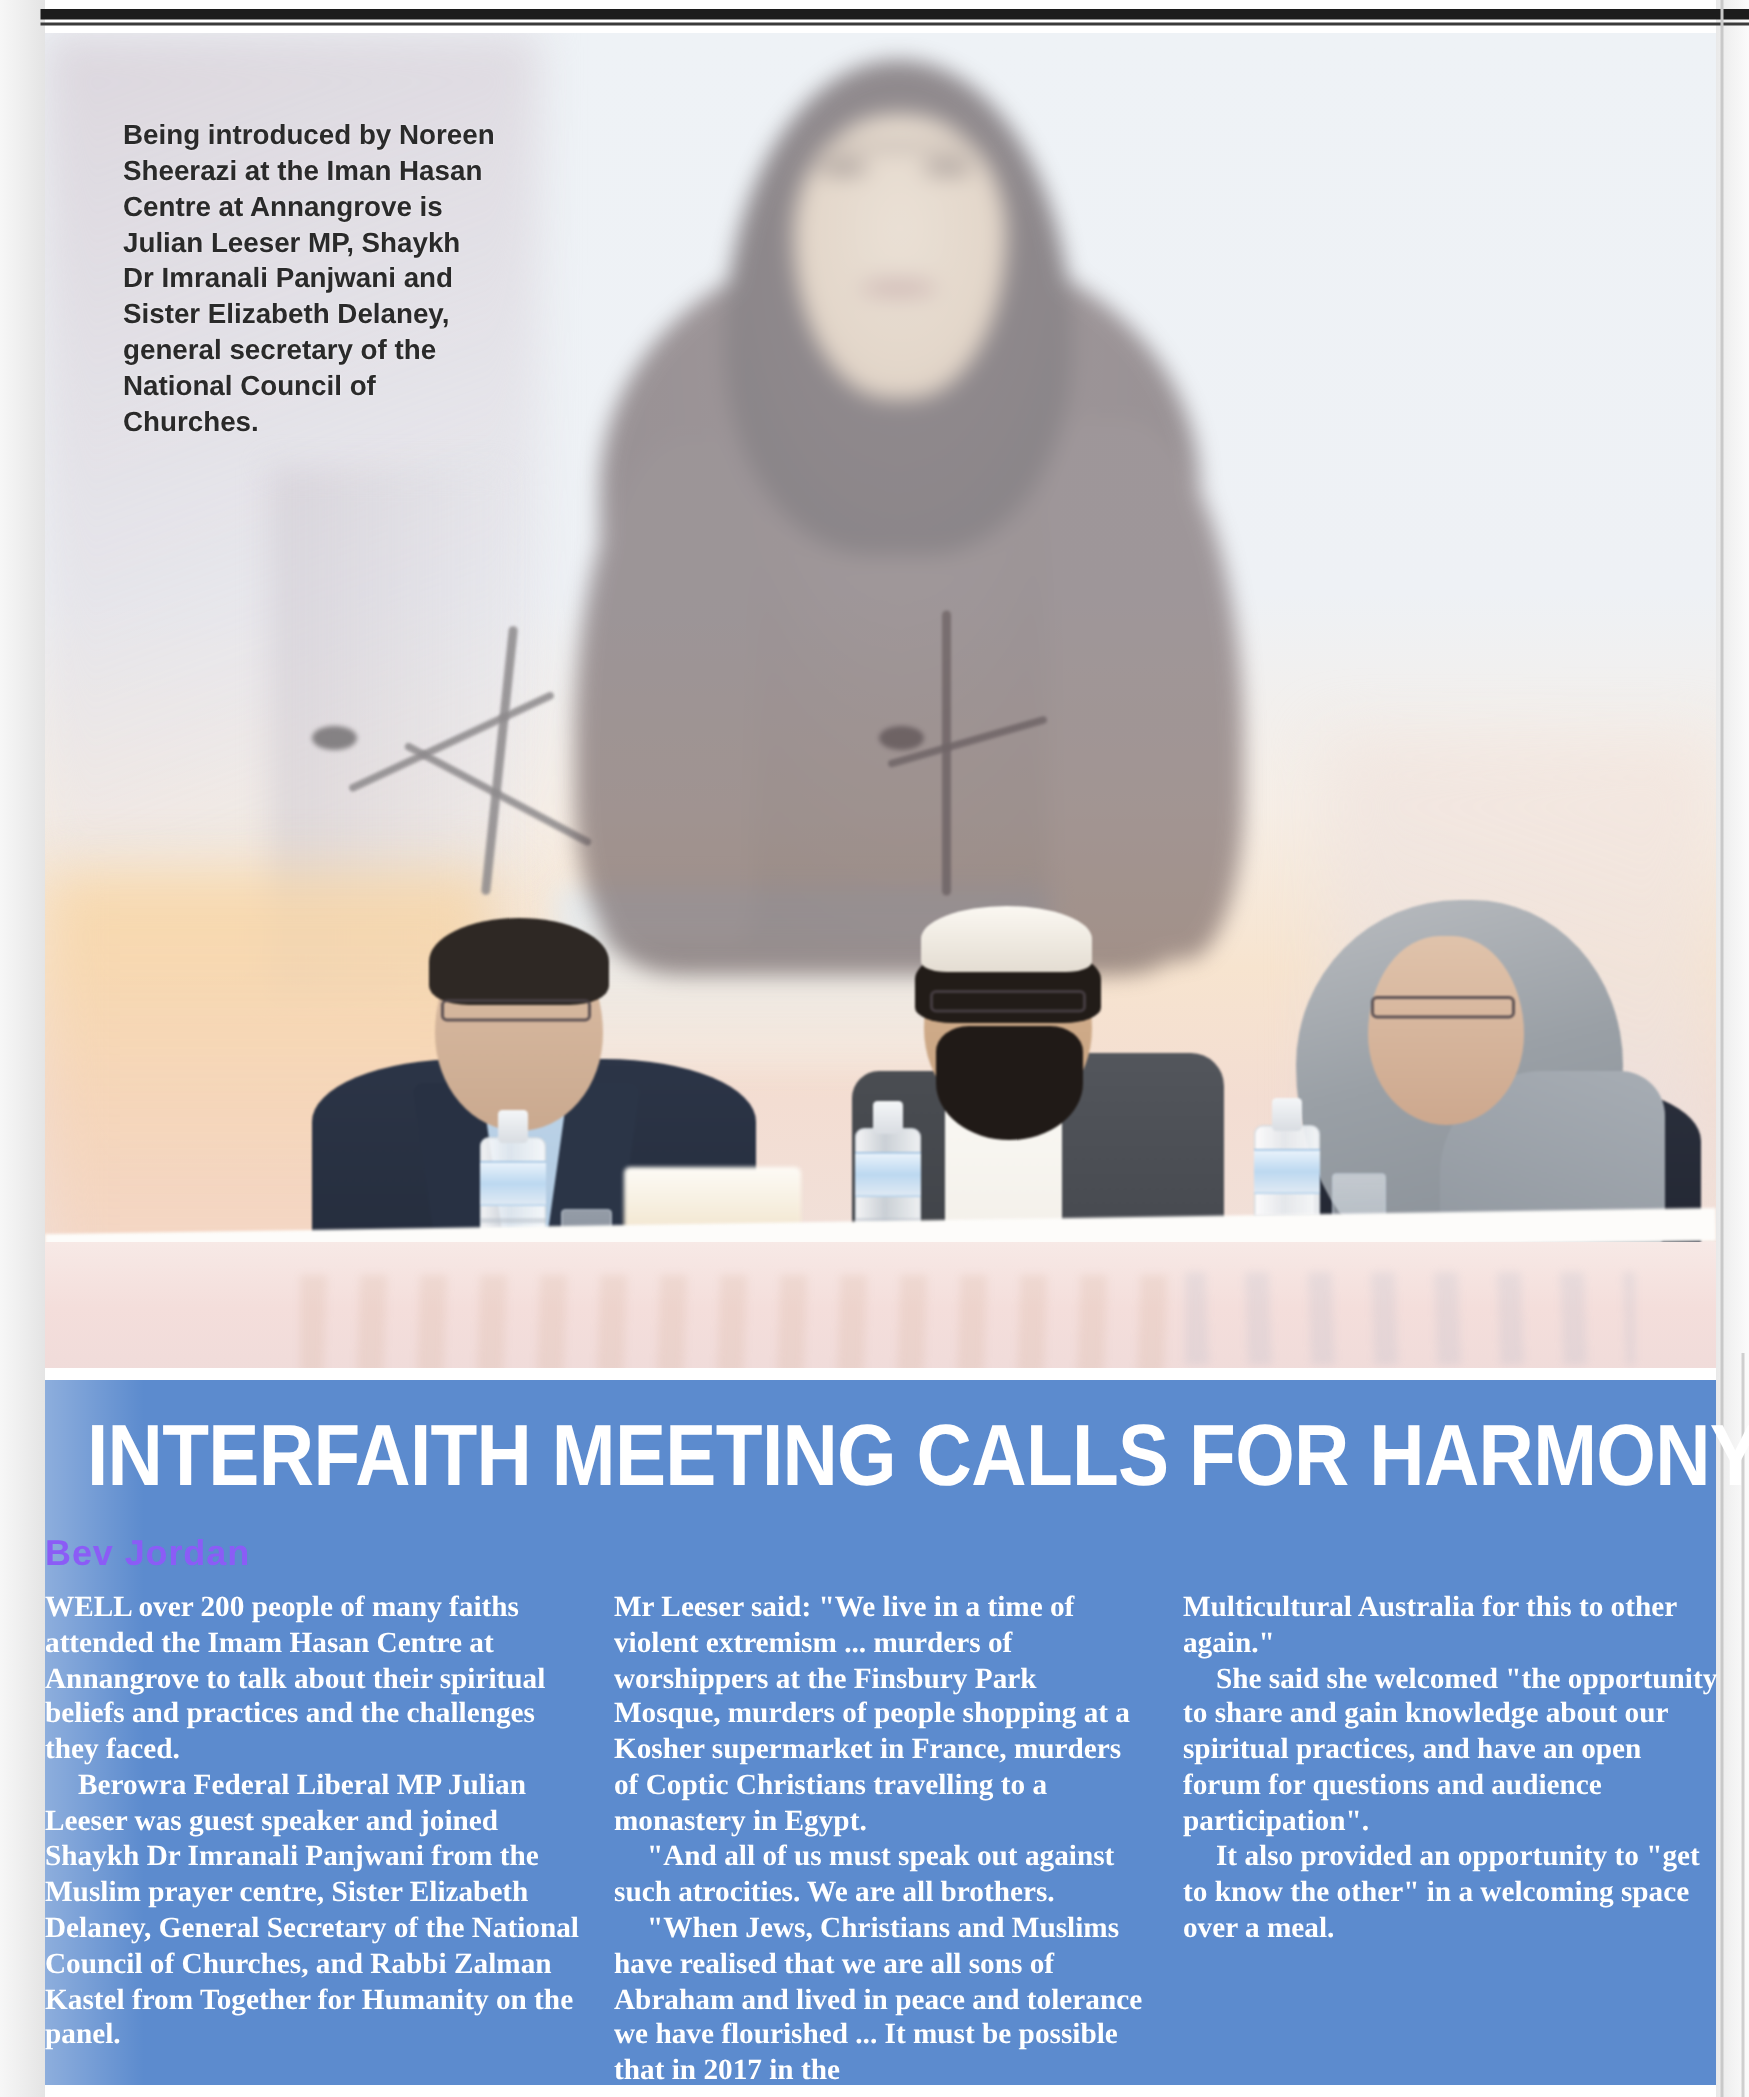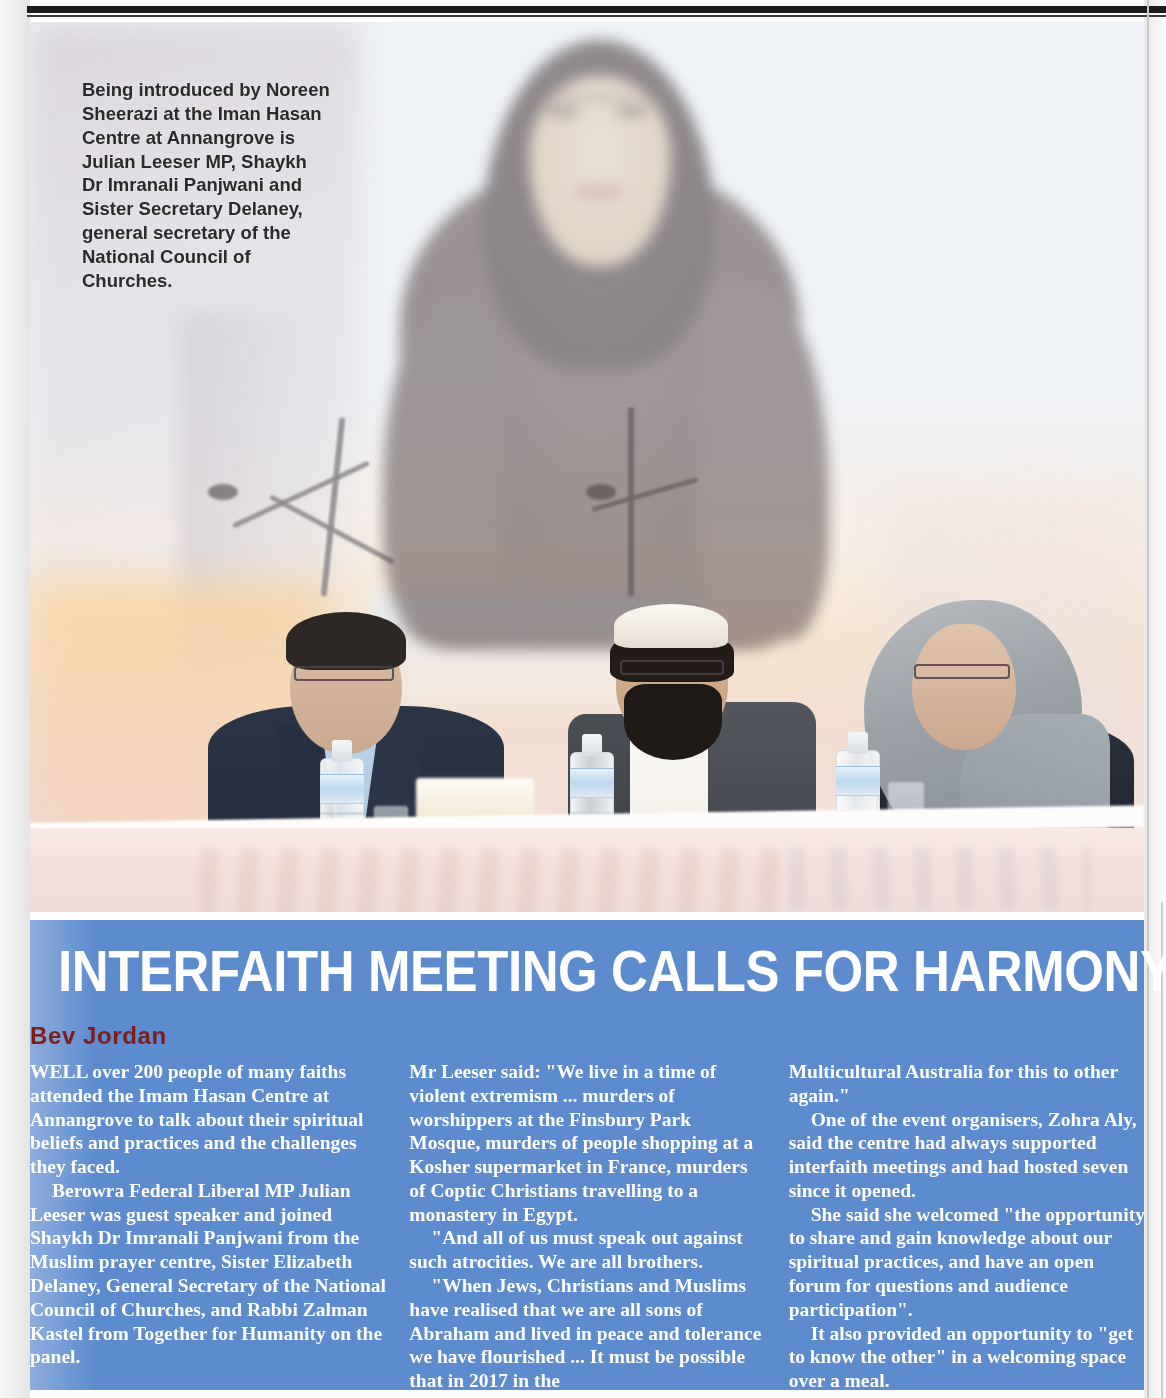--- a/index.html
+++ b/index.html
@@ -313,21 +313,21 @@
   }
   #headline{
     position:absolute; left:28px; top:22px; width:1070px;
     color:#ffffff; font-weight:bold; font-size:58px; line-height:1;
     letter-spacing:-.5px;
     transform:scaleX(.88); transform-origin:left center;
     white-space:nowrap;
   }
   #byline{
     position:absolute; left:30px; top:1022px;
-    color:#7f1d1d; font-weight:bold; font-size:24px;
+    color:#8b5cf6; font-weight:bold; font-size:24px;
     letter-spacing:.6px;
   }
 
   #columns{
     position:absolute; left:30px; top:1060px; width:1116px; height:330px;
     display:flex; gap:22px;
   }
   .col{ width:358px;font-family:Liberation Serif, serif; }
   .col p{
     color:#ffffff; font-weight:bold; font-size:19.5px; line-height:1.22;
@@ -429,21 +429,21 @@
     </div>
 
     <div class="glass" style="left:344px; top:784px; width:34px; height:60px;"></div>
     <div class="glass" style="left:858px; top:760px; width:36px; height:56px;"></div>
 
     <div class="table-top"></div>
     <div class="table-cloth"></div>
     <div class="cloth-ghost"></div>
     <div class="cloth-ghost2"></div>
 
-    <div id="caption">Being introduced by Noreen Sheerazi at  the Iman Hasan Centre at Annangrove is Julian Leeser MP, Shaykh Dr Imranali Panjwani and Sister Secretary Delaney, general secretary of the National Council of Churches.</div>
+    <div id="caption">Being introduced by Noreen Sheerazi at  the Iman Hasan Centre at Annangrove is Julian Leeser MP, Shaykh Dr Imranali Panjwani and Sister Elizabeth Delaney, general secretary of the National Council of Churches.</div>
   </div>
 
   <div id="panel">
     <div class="panel-shade-left"></div>
     <div id="headline">INTERFAITH MEETING CALLS FOR HARMONY</div>
   </div>
 
   <div id="byline">Bev Jordan</div>
 
   <div id="columns">
@@ -451,19 +451,18 @@
         <p>WELL over 200 people of many faiths attended the Imam Hasan Centre at Annangrove to talk about their spiritual beliefs and practices and the challenges they faced.</p>
         <p>Berowra Federal Liberal MP Julian Leeser was guest speaker and joined Shaykh Dr Imranali Panjwani from the Muslim prayer centre, Sister Elizabeth Delaney, General Secretary of the National Council of Churches, and Rabbi Zalman Kastel from Together for Humanity on the panel.</p>
       </div>
     <div class="col">
         <p>Mr Leeser said: "We live in a time of violent extremism ... murders of worshippers at the Finsbury Park Mosque, murders of people shopping at a Kosher supermarket in France, murders of Coptic Christians travelling to a monastery in Egypt.</p>
         <p>"And all of us must speak out against such atrocities. We are all brothers.</p>
         <p>"When Jews, Christians and Muslims have realised that we are all sons of Abraham and lived in peace and tolerance we have flourished ... It must be possible that in 2017 in the</p>
       </div>
     <div class="col">
         <p>Multicultural Australia for this to other again."</p>
-        <p>One of the event organisers, Zohra Aly, said the centre had always supported interfaith meetings and had hosted seven since it opened.</p>
         <p>She said she welcomed "the opportunity to share and gain knowledge about our spiritual practices, and have an open forum for questions and audience participation".</p>
         <p>It  also provided an opportunity to "get to know the other" in a welcoming space over a meal.</p>
       </div>
   </div>
 
 </div>
 
 </body></html>

